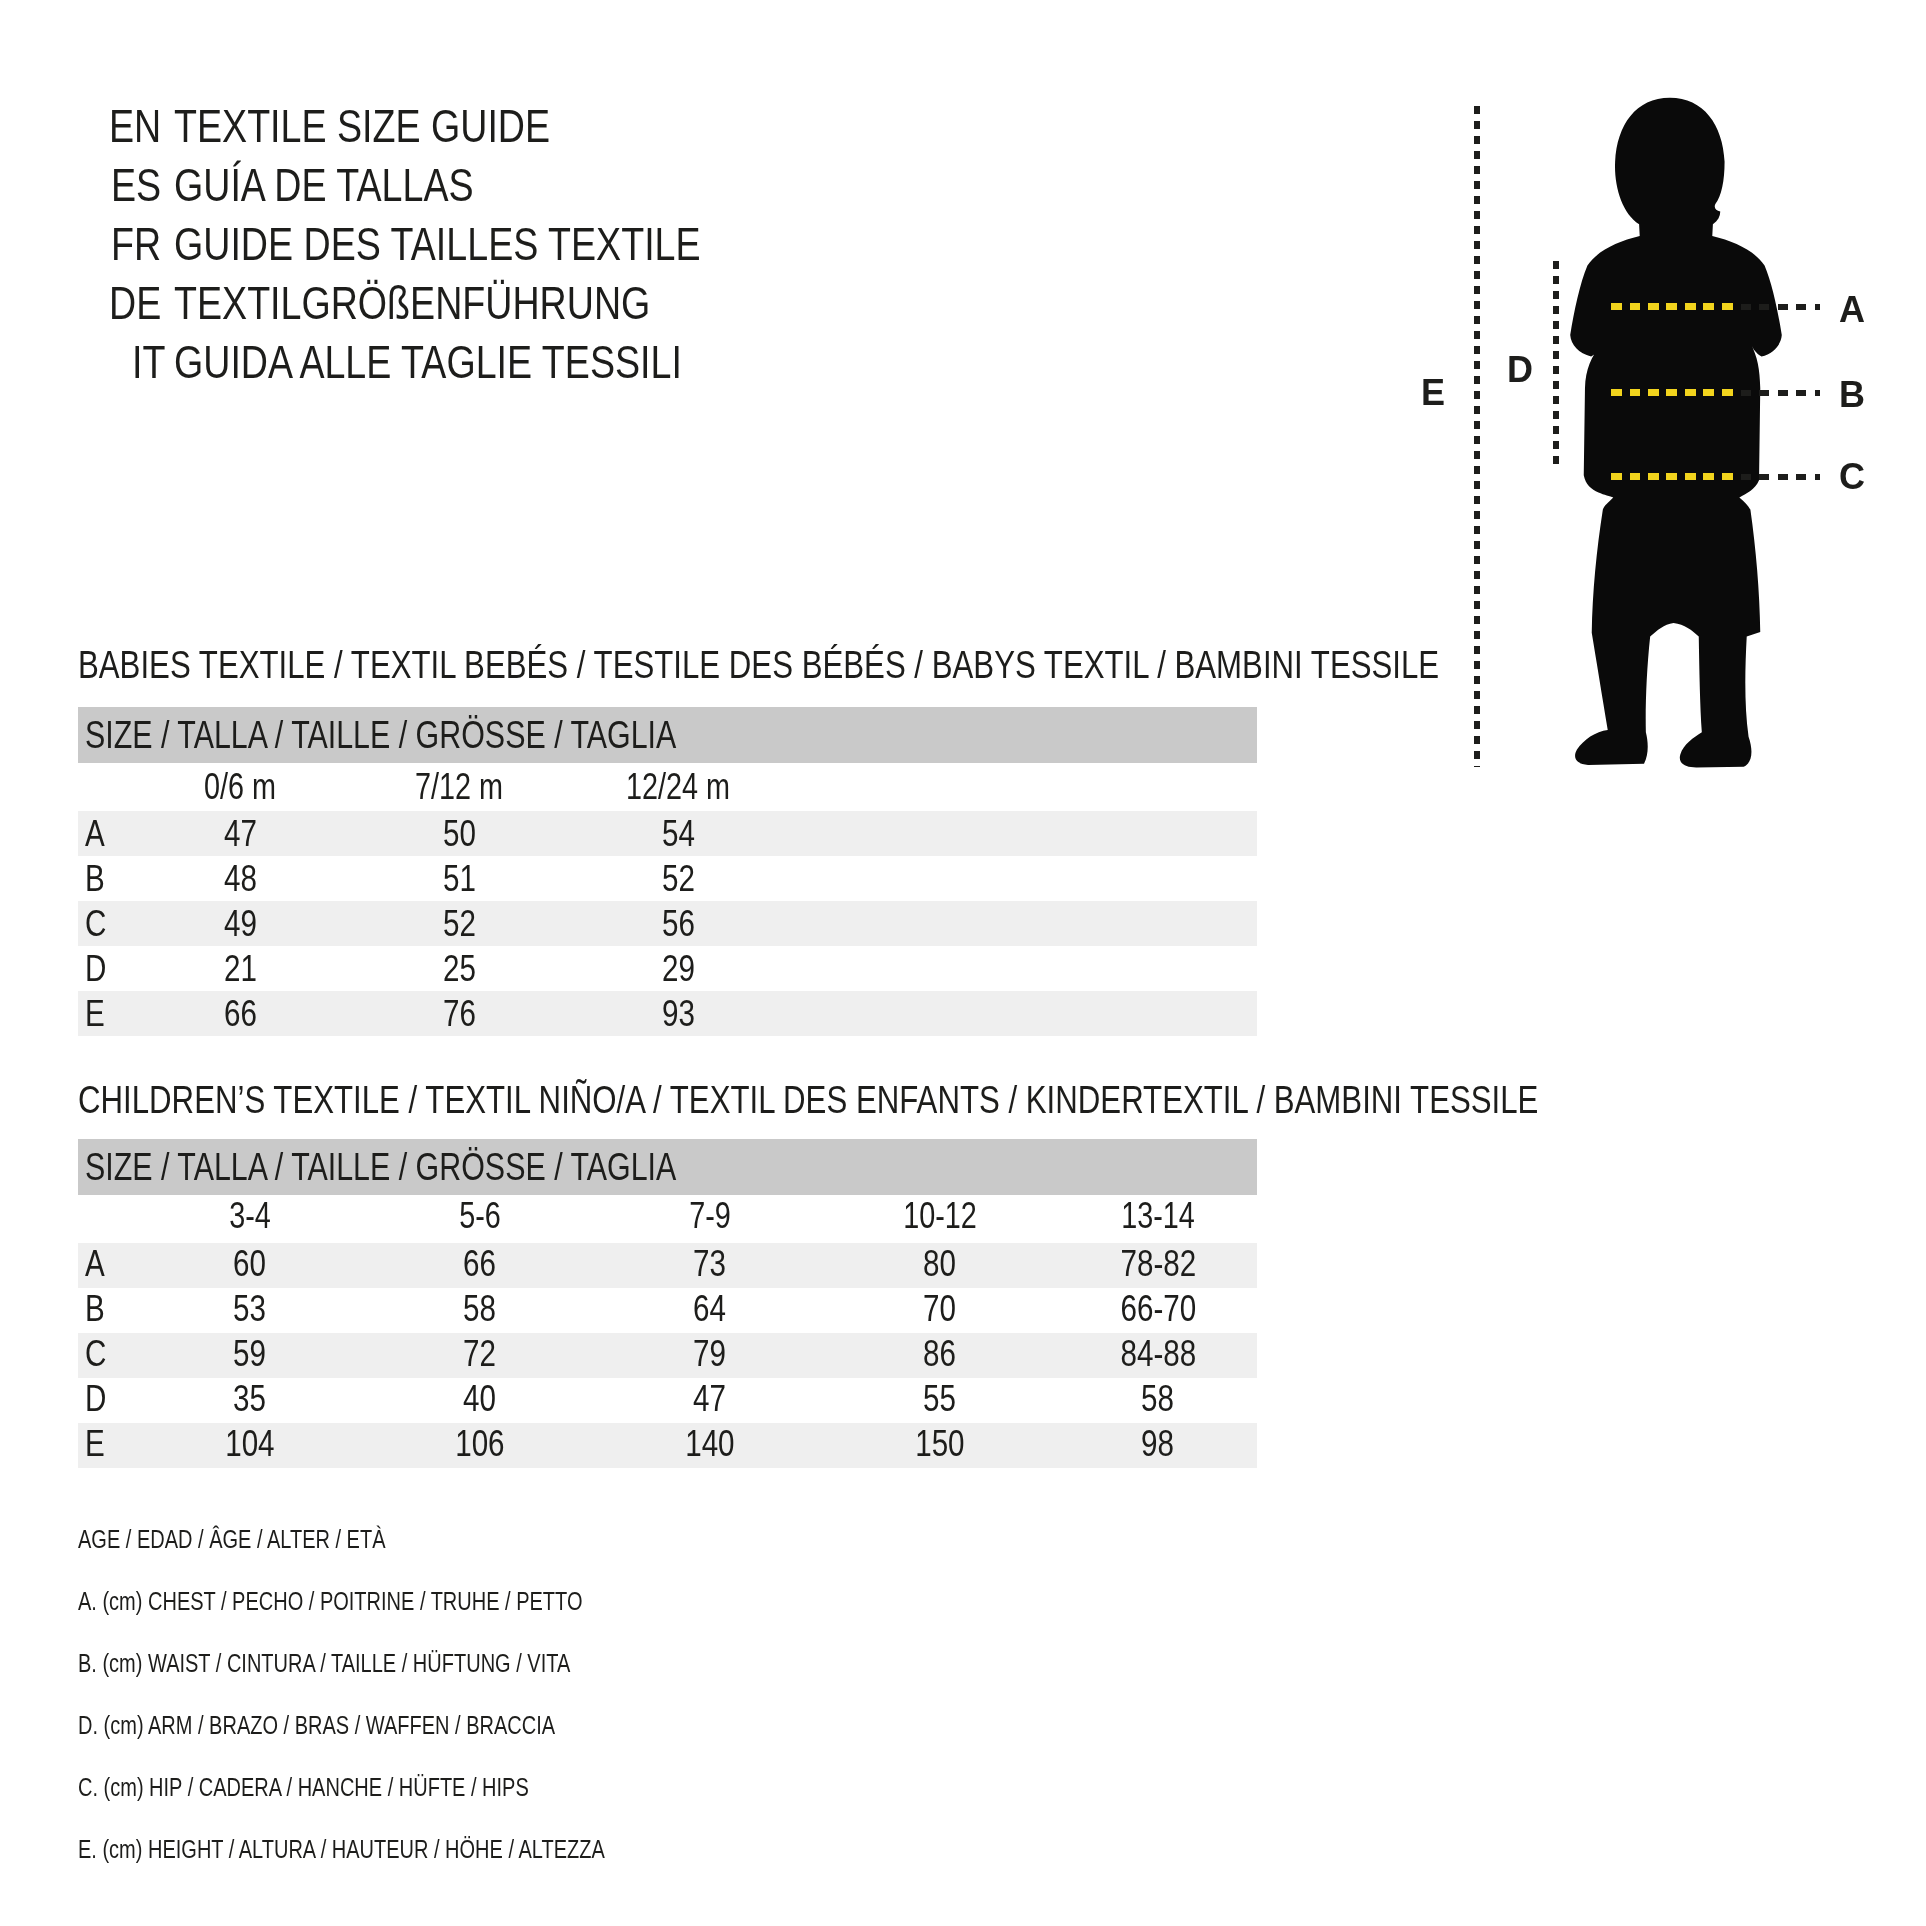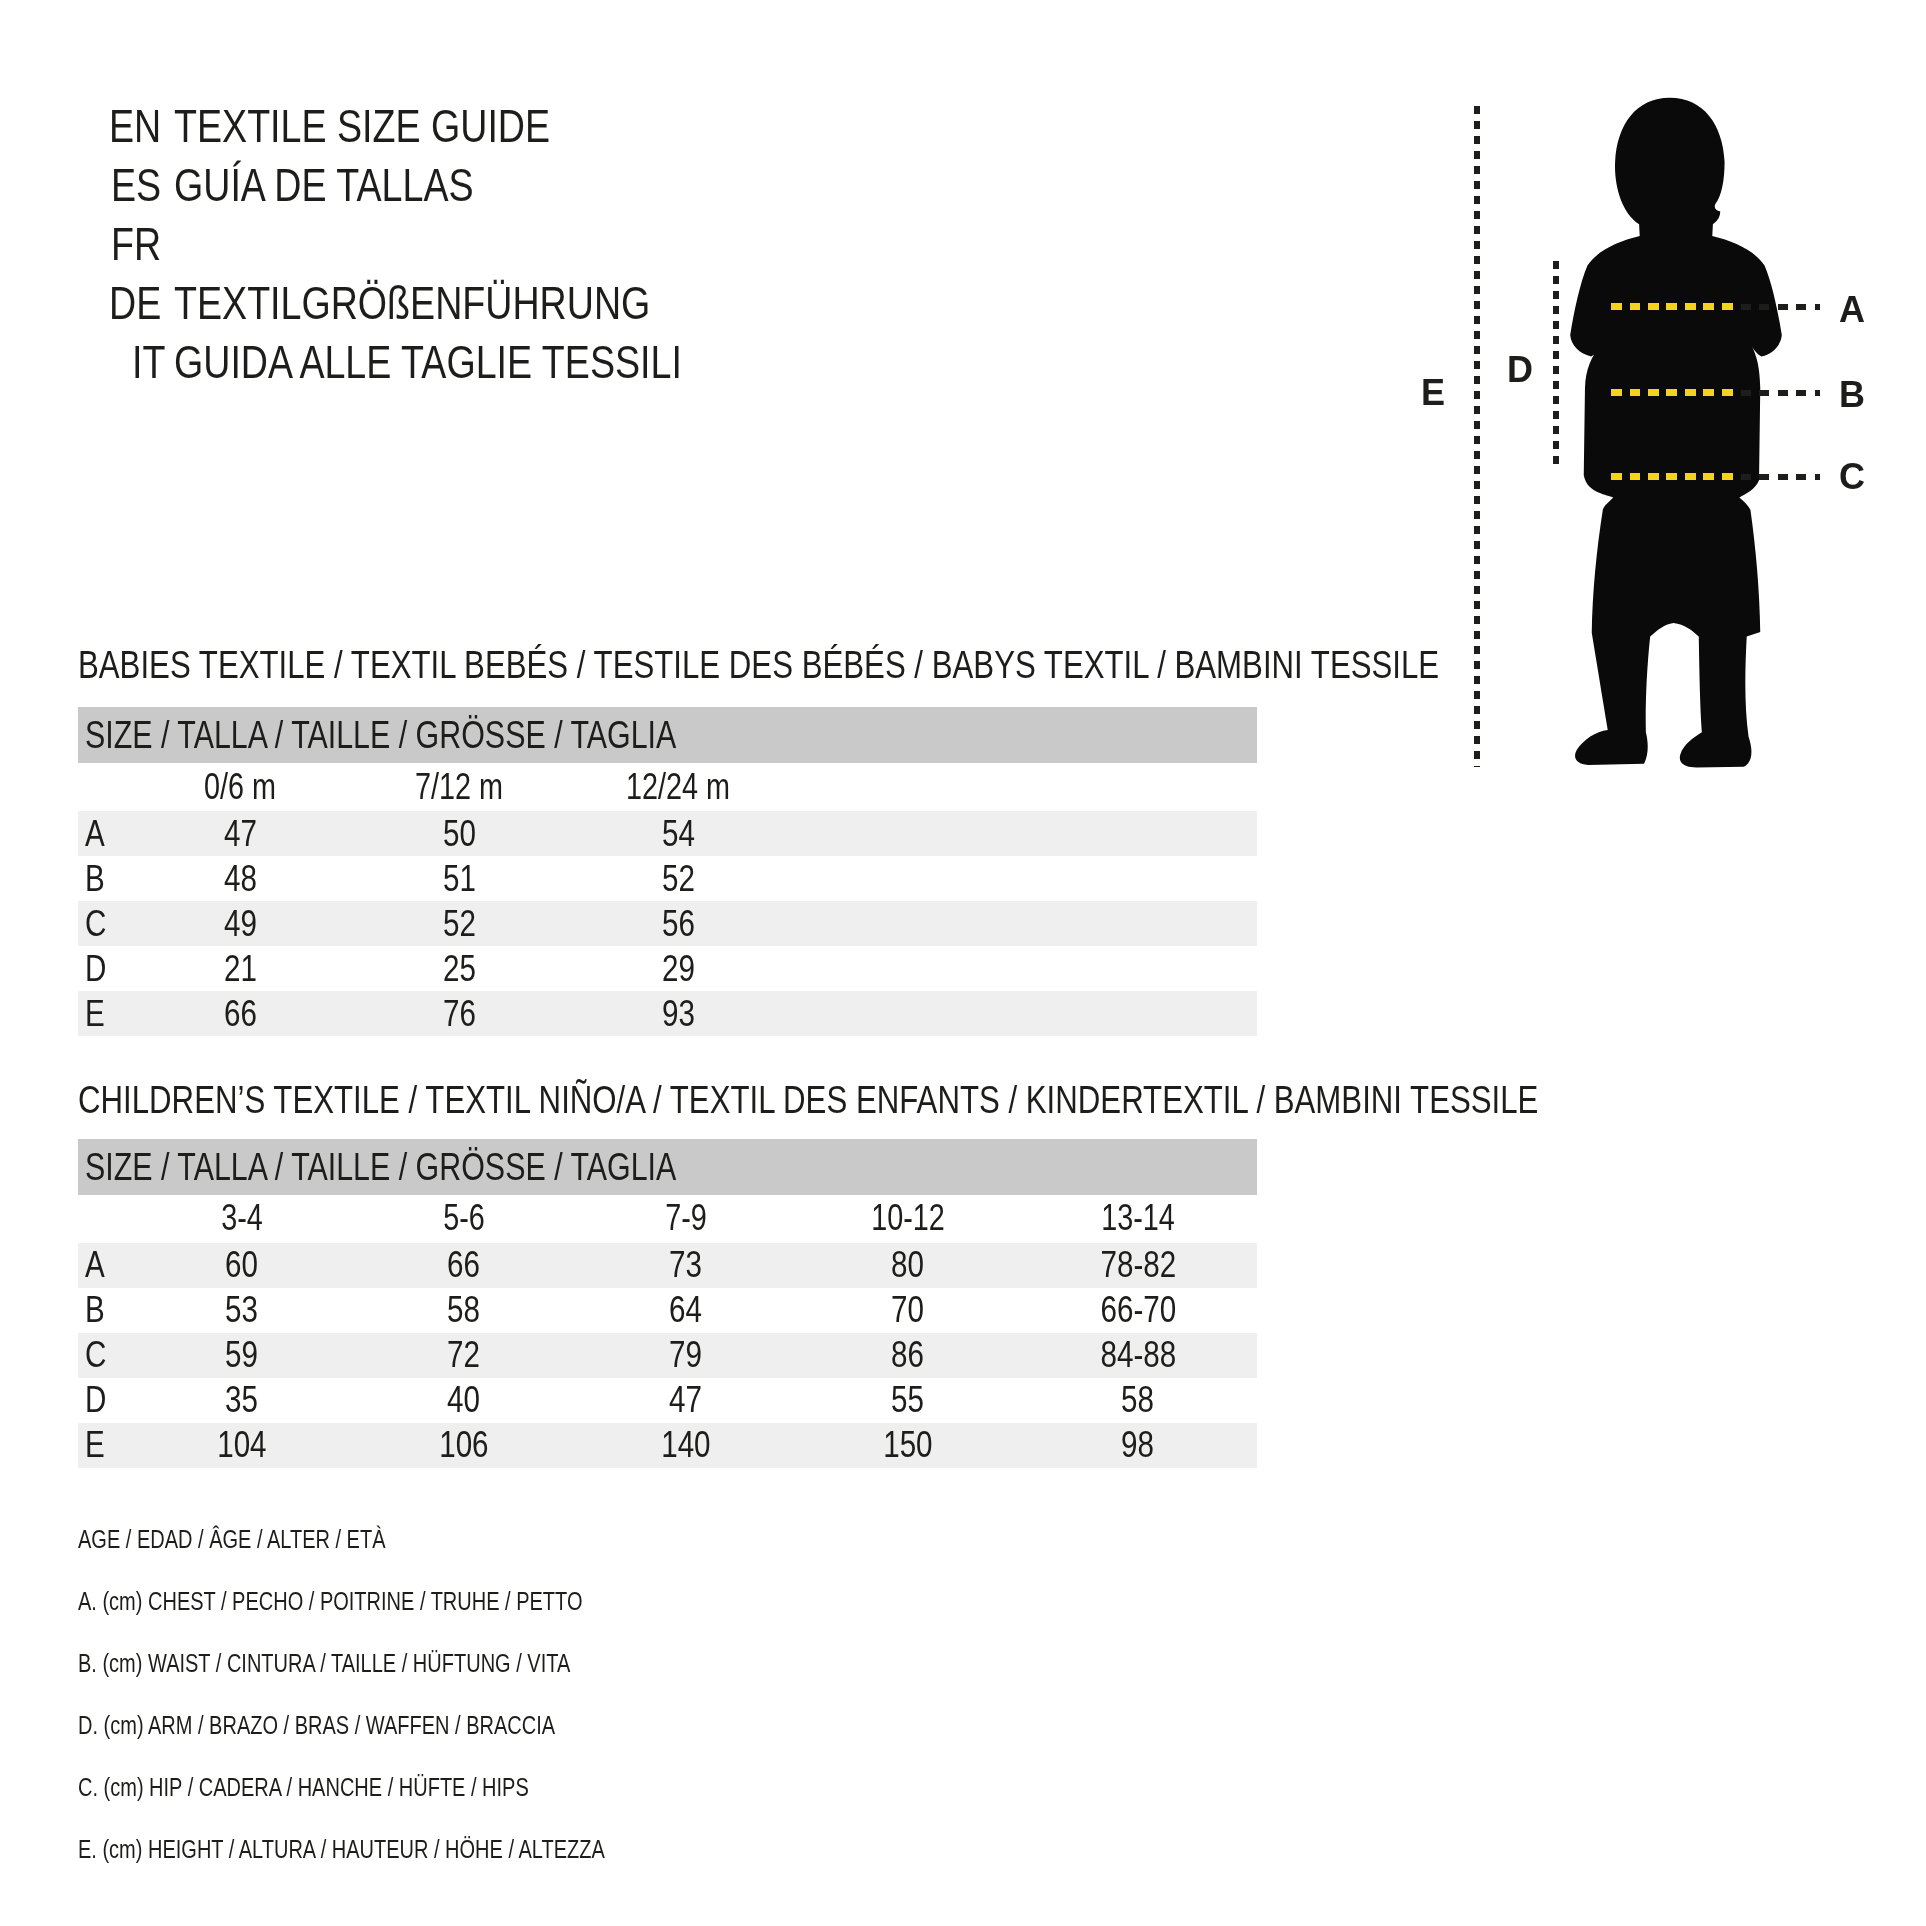--- a/index.html
+++ b/index.html
@@ -26,21 +26,21 @@
   .section-heading{font-size:39px;line-height:43px;}
   #babies-heading{left:78px;top:643px;}
   #children-heading{left:78px;top:1078px;}
 
   
   .size-table{width:1179px;}
   #babies-table{left:78px;top:707px;}
   #children-table{left:78px;top:1139px;}
   .band{height:56px;background:#c9c9c9;display:flex;align-items:center;padding-left:7.4px;font-size:38px;}
   .grid-b{display:grid;grid-template-columns:53px 219px 219px 219px 1fr;align-items:center;}
-  .grid-c{display:grid;grid-template-columns:53px 222px 222px 222px 222px 1fr;align-items:center;}
+  .grid-c{display:grid;grid-template-columns:53px 222px 222px 222px 222px 1fr;align-items:center;gap:8px;}
   .colheads{height:48px;font-size:36px;}
   .trow{height:45px;font-size:37px;}
   .trow.alt{background:#efefef;}
   .rowlabel{padding-left:7.4px;}
   .cell{text-align:center;}
 
   
   #legend{left:78px;top:1508px;font-size:25px;}
   .legend-line{height:62px;display:flex;align-items:center;}
 </style>
@@ -51,20 +51,21 @@
   <div class="lang-row">
     <span class="lang-code"><span class="cond">EN</span></span>
     <span><span class="cond">TEXTILE SIZE GUIDE</span></span>
   </div>
   <div class="lang-row">
     <span class="lang-code"><span class="cond">ES</span></span>
     <span><span class="cond">GUÍA DE TALLAS</span></span>
   </div>
   <div class="lang-row">
     <span class="lang-code"><span class="cond">FR</span></span>
+    <span><span class="cond">GUIDE DES TAILLES TEXTILE</span></span>
   </div>
   <div class="lang-row">
     <span class="lang-code"><span class="cond">DE</span></span>
     <span><span class="cond">TEXTILGRÖßENFÜHRUNG</span></span>
   </div>
   <div class="lang-row">
     <span class="lang-code"><span class="cond">IT</span></span>
     <span><span class="cond">GUIDA ALLE TAGLIE TESSILI</span></span>
   </div>
 </div>

